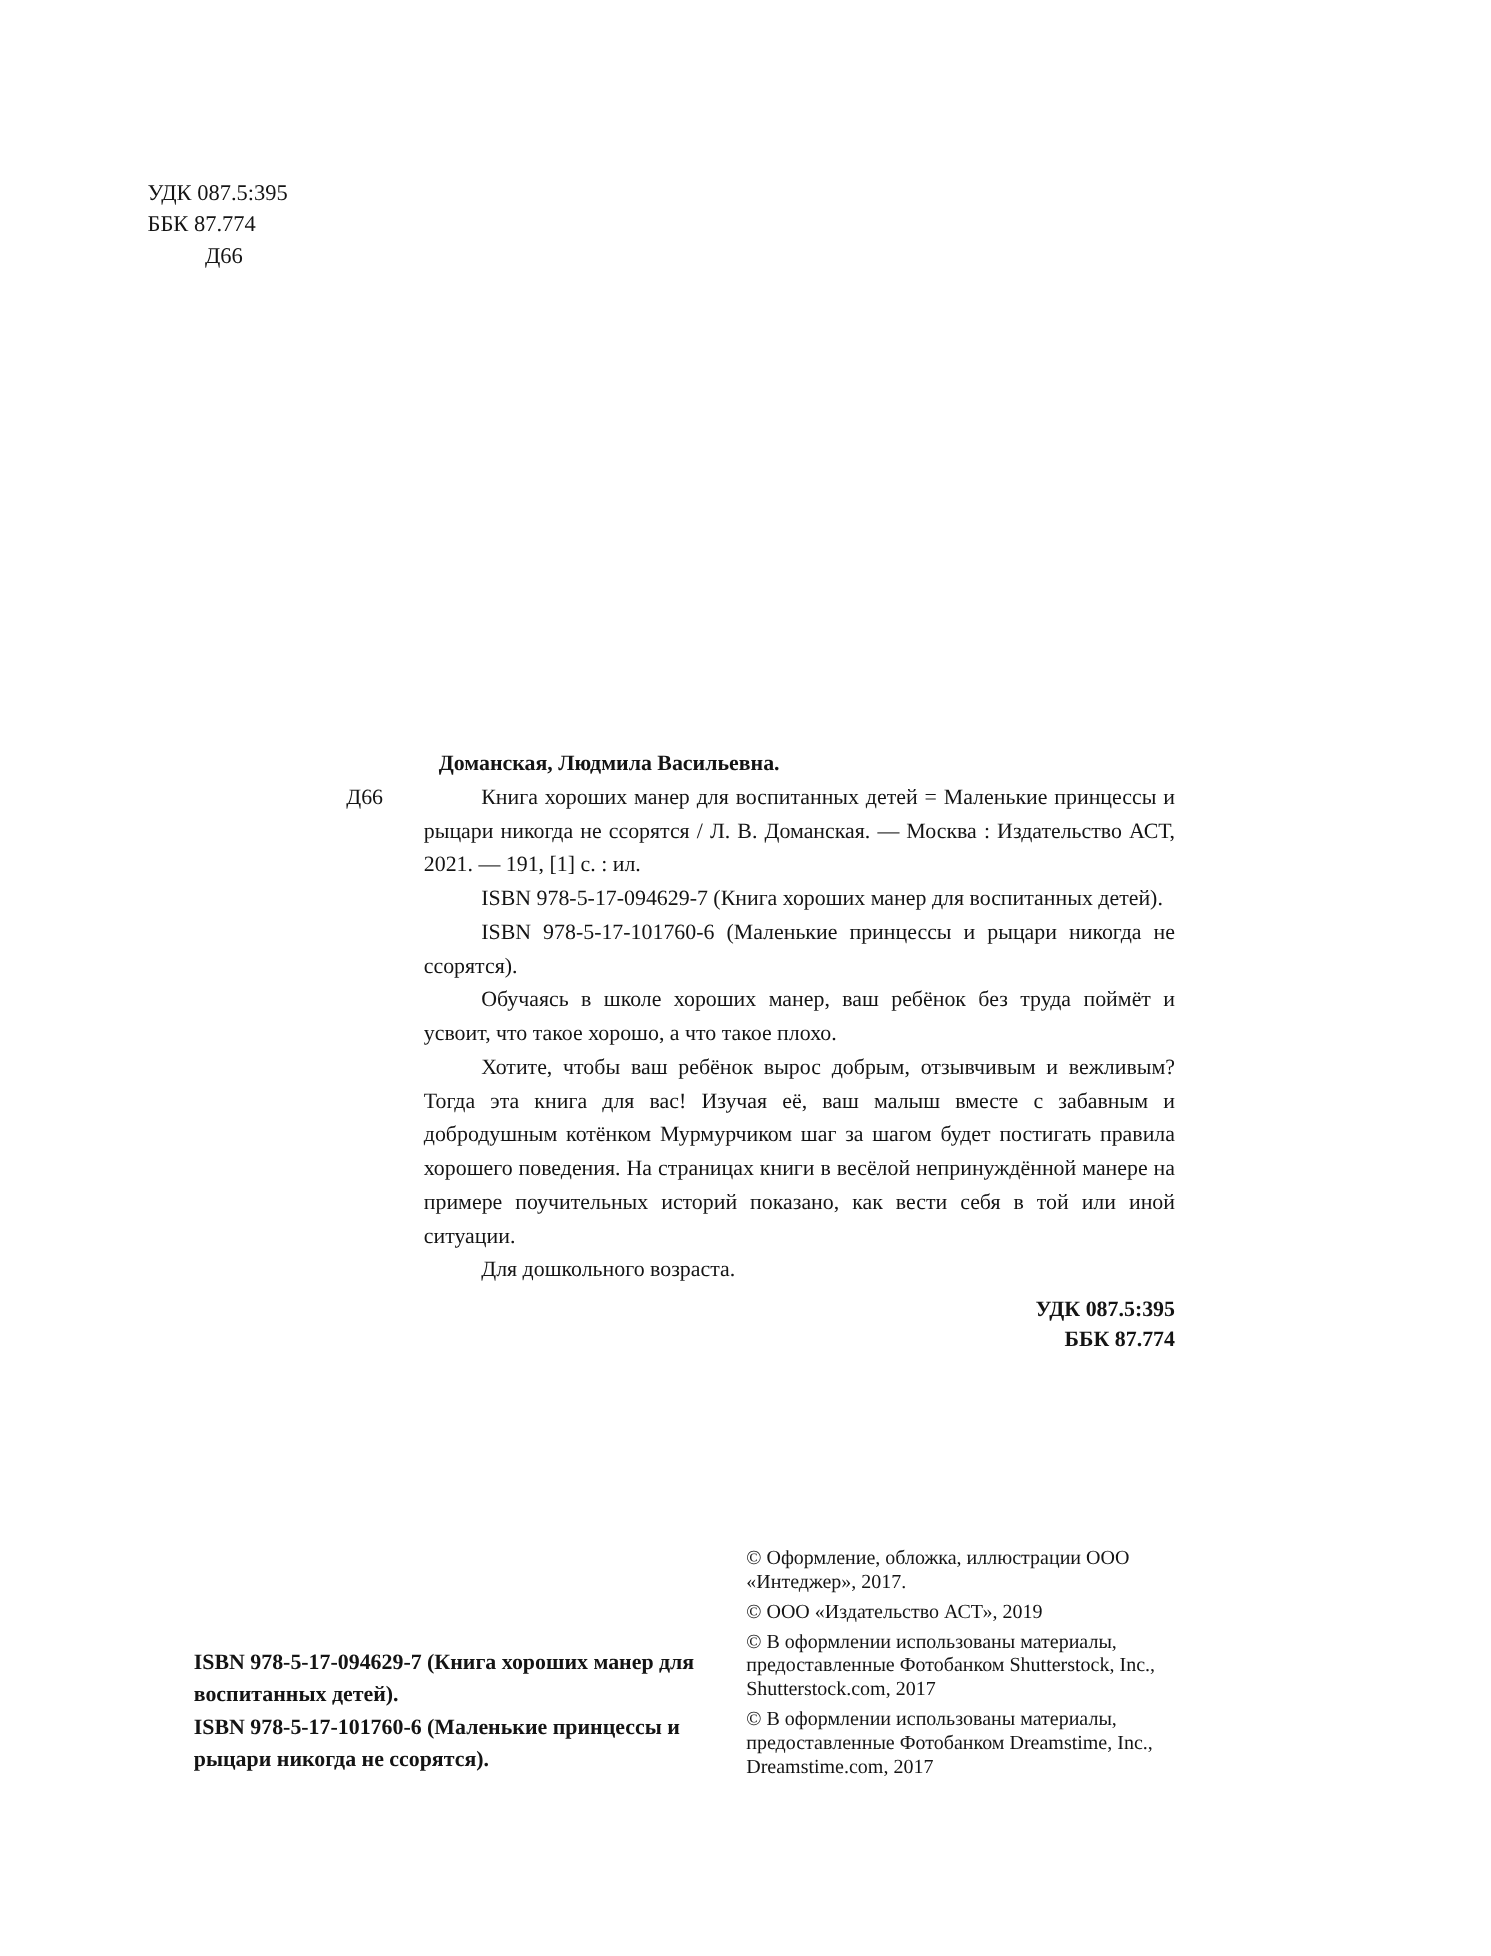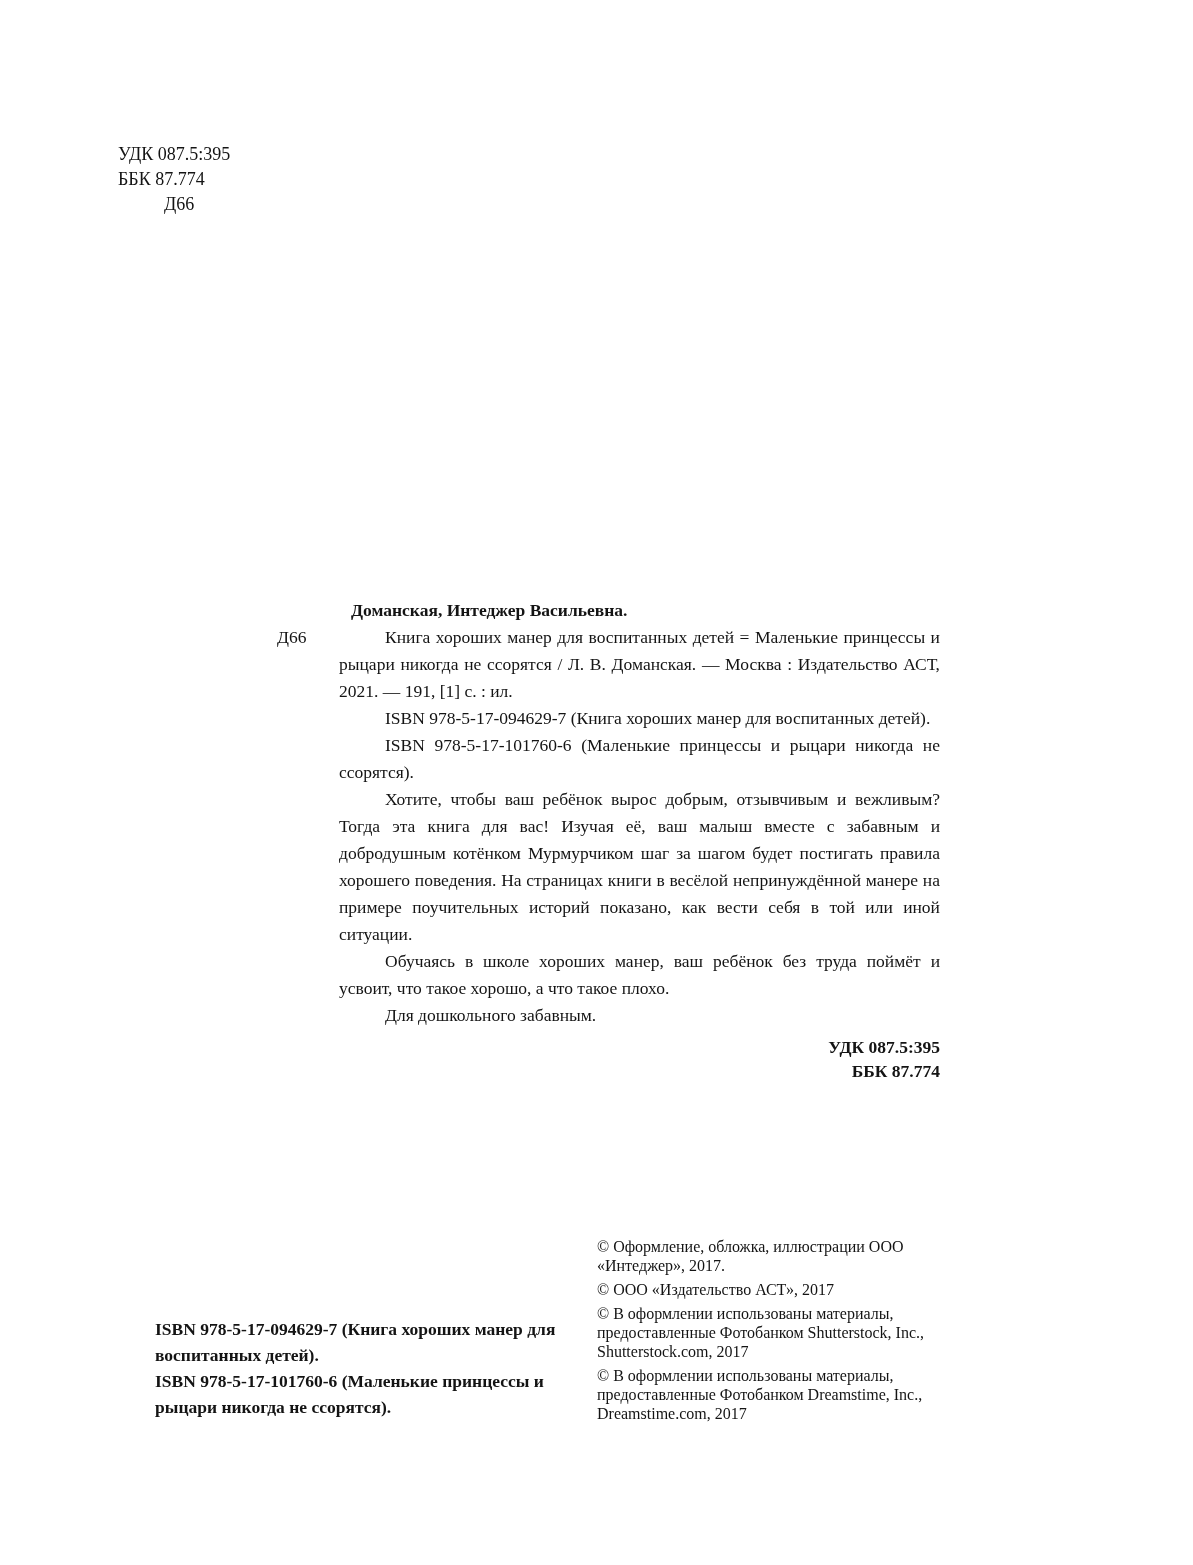--- a/index.html
+++ b/index.html
@@ -84,38 +84,38 @@
 
   <div class="header-block">
     <div>УДК 087.5:395</div>
     <div>ББК  87.774</div>
     <div class="header-code">Д66</div>
   </div>
 
   <div class="margin-code">Д66</div>
 
   <div class="catalog">
-    <p class="author">Доманская, Интеджер Васильевна.</p>
+    <p class="author">Доманская, Людмила Васильевна.</p>
     <p class="para">Книга хороших манер для воспитанных детей  =  Маленькие принцессы и рыцари никогда не ссорятся / Л. В. Доманская.  —  Москва : Издательство АСТ, 2021. — 191, [1] с. : ил.</p>
     <p class="para">ISBN 978-5-17-094629-7 (Книга хороших манер для воспитанных детей).</p>
     <p class="para">ISBN  978-5-17-101760-6 (Маленькие принцессы и рыцари никогда не ссорятся).</p>
+    <p class="para">Обучаясь в школе хороших манер, ваш ребёнок без труда поймёт и усвоит, что такое хорошо, а что такое плохо.</p>
     <p class="para">Хотите, чтобы ваш ребёнок вырос добрым, отзывчивым и вежливым? Тогда эта книга для вас! Изучая её, ваш малыш вместе с забавным и добродушным котёнком Мурмурчиком шаг за шагом будет постигать правила хорошего поведения. На страницах книги в весёлой непринуждённой манере на примере поучительных историй показано, как вести себя в той или иной ситуации.</p>
-    <p class="para">Обучаясь в школе хороших манер, ваш ребёнок без труда поймёт и усвоит, что такое хорошо, а что такое плохо.</p>
-    <p class="para">Для дошкольного забавным.</p>
+    <p class="para">Для дошкольного возраста.</p>
     <div class="udk-right">
       <div>УДК 087.5:395</div>
       <div>ББК 87.774</div>
     </div>
   </div>
 
   <div class="footer-isbn">
     <p>ISBN  978-5-17-094629-7 (Книга хороших манер для воспитанных детей).</p>
     <p>ISBN  978-5-17-101760-6 (Маленькие принцессы и рыцари никогда не ссорятся).</p>
   </div>
 
   <div class="copyrights">
     <p>© Оформление, обложка, иллюстрации ООО «Интеджер», 2017.</p>
-    <p>© ООО «Издательство АСТ»,  2017</p>
+    <p>© ООО «Издательство АСТ»,  2019</p>
     <p>© В оформлении использованы материалы, предоставленные Фотобанком Shutterstock, Inc., Shutterstock.com, 2017</p>
     <p>© В оформлении использованы материалы, предоставленные Фотобанком Dreamstime, Inc., Dreamstime.com, 2017</p>
   </div>
 
 </div>
 
 </body></html>

